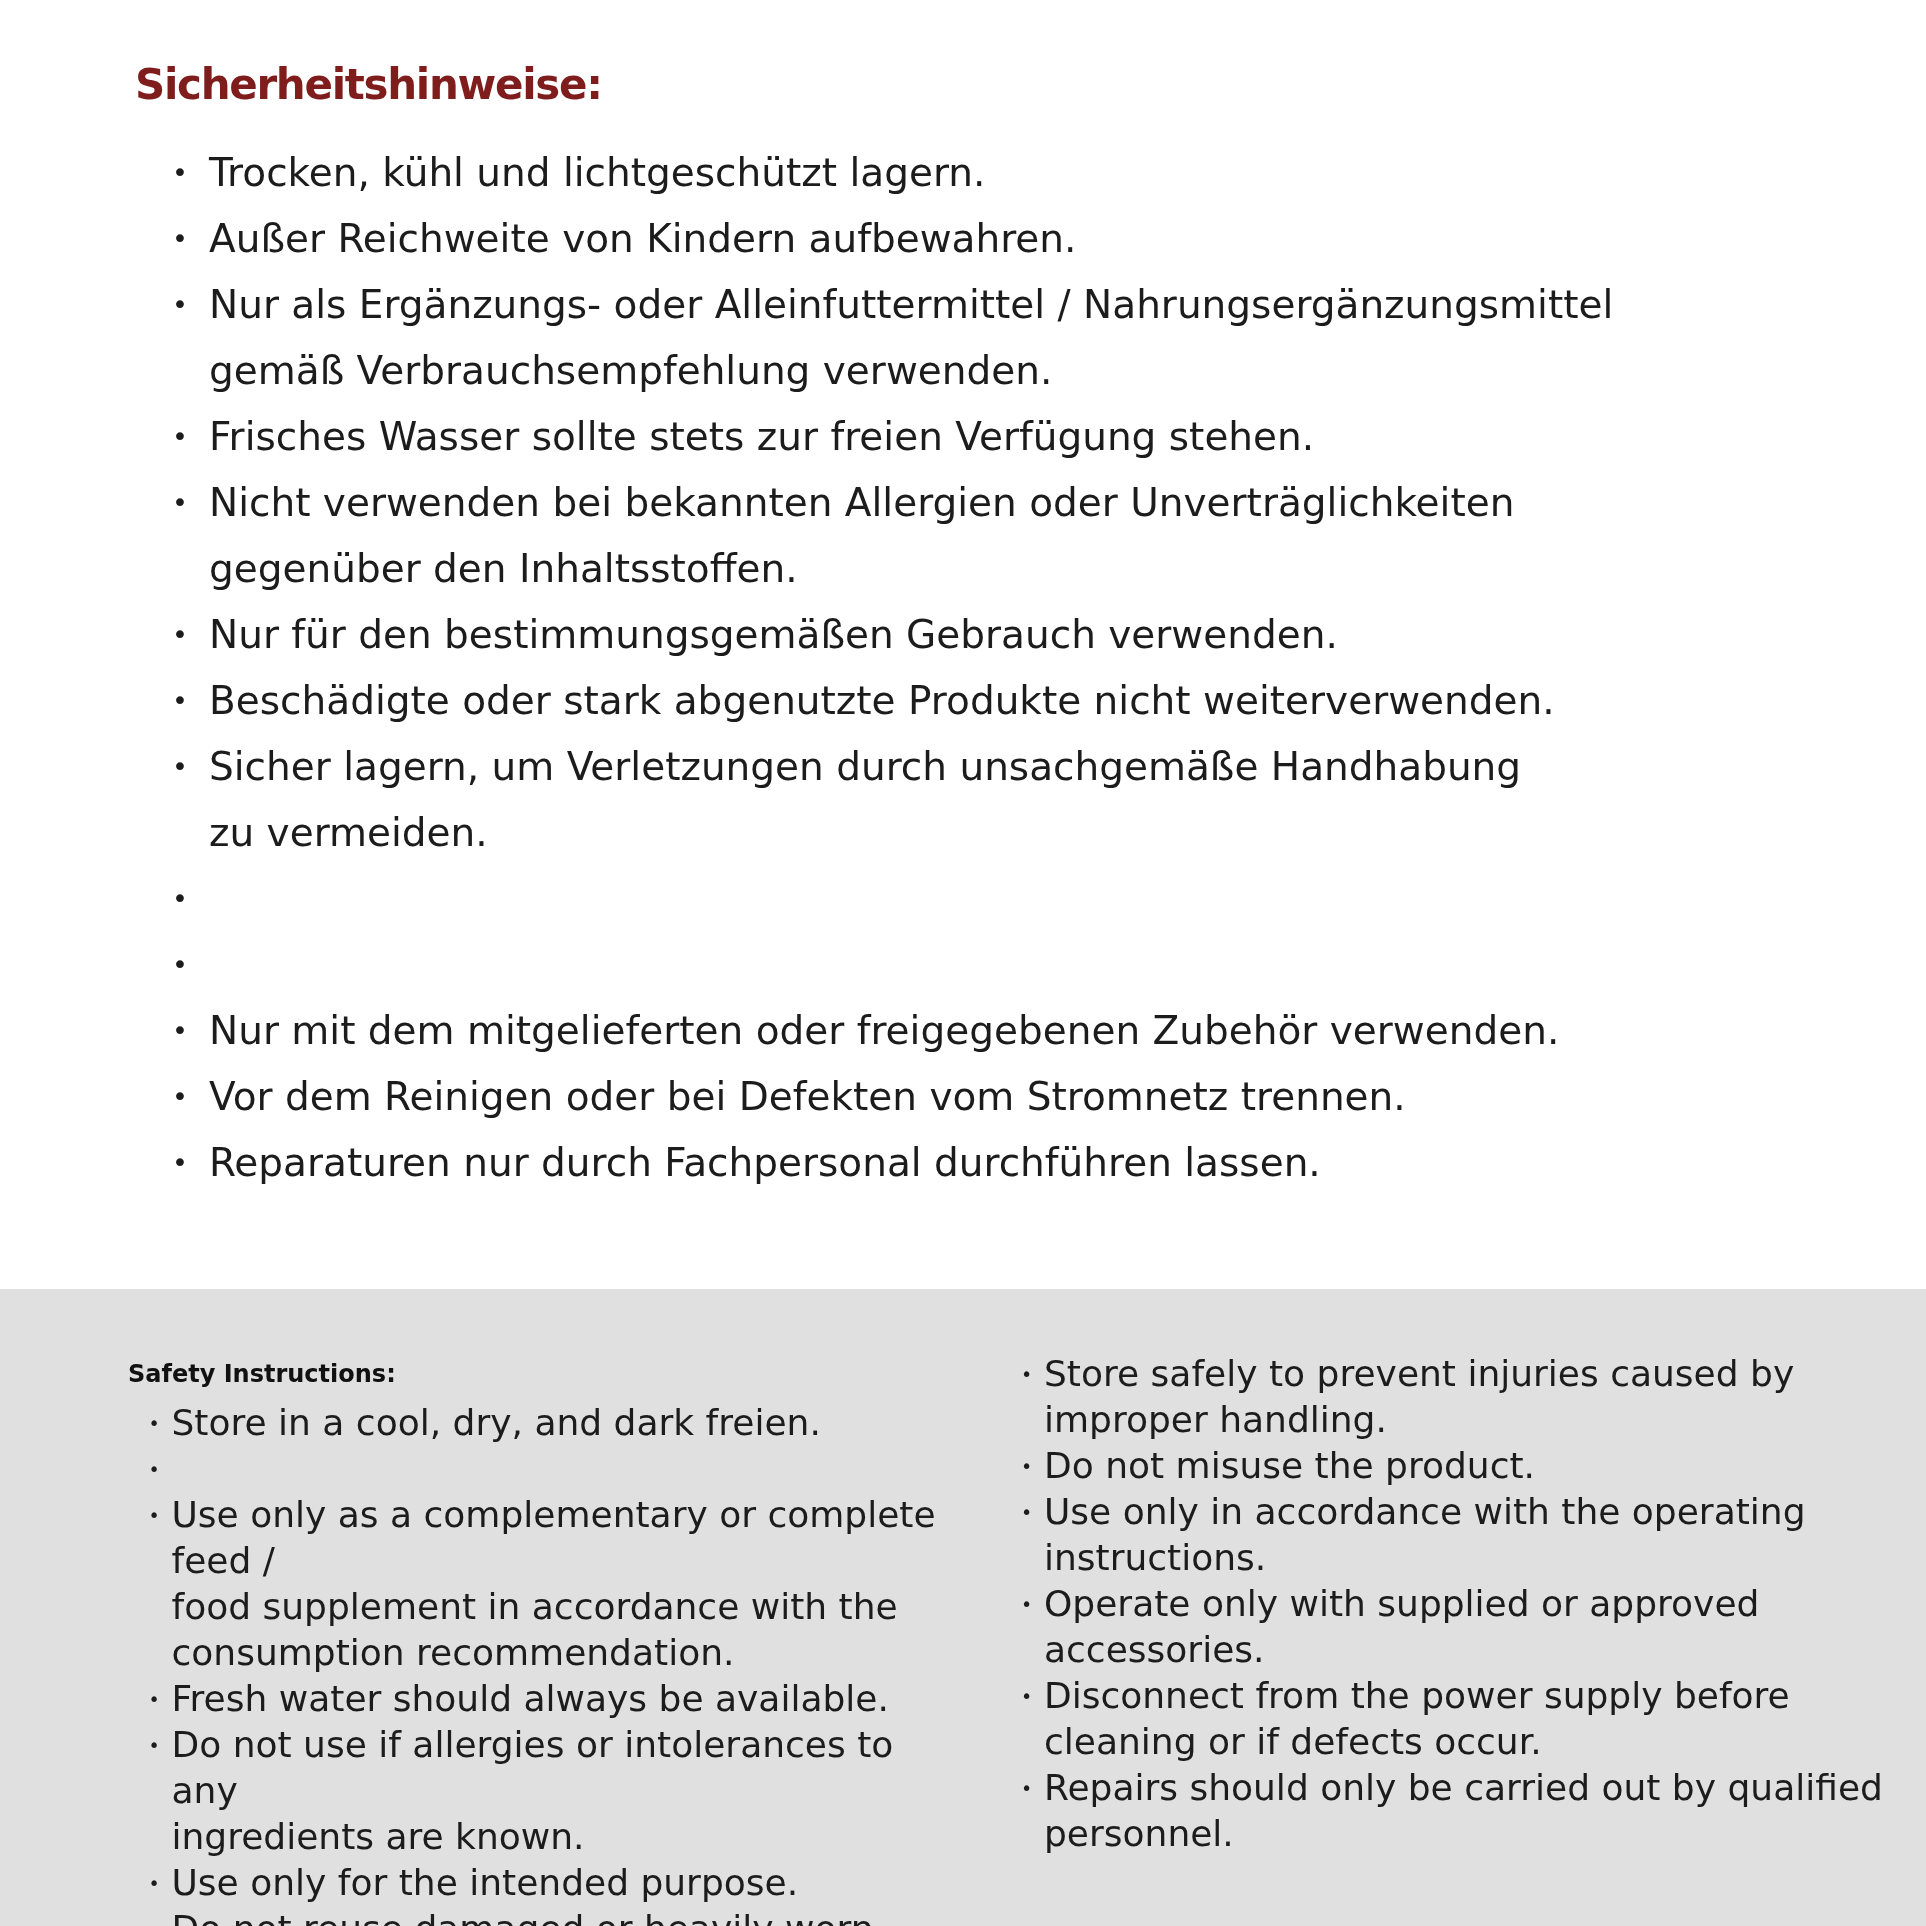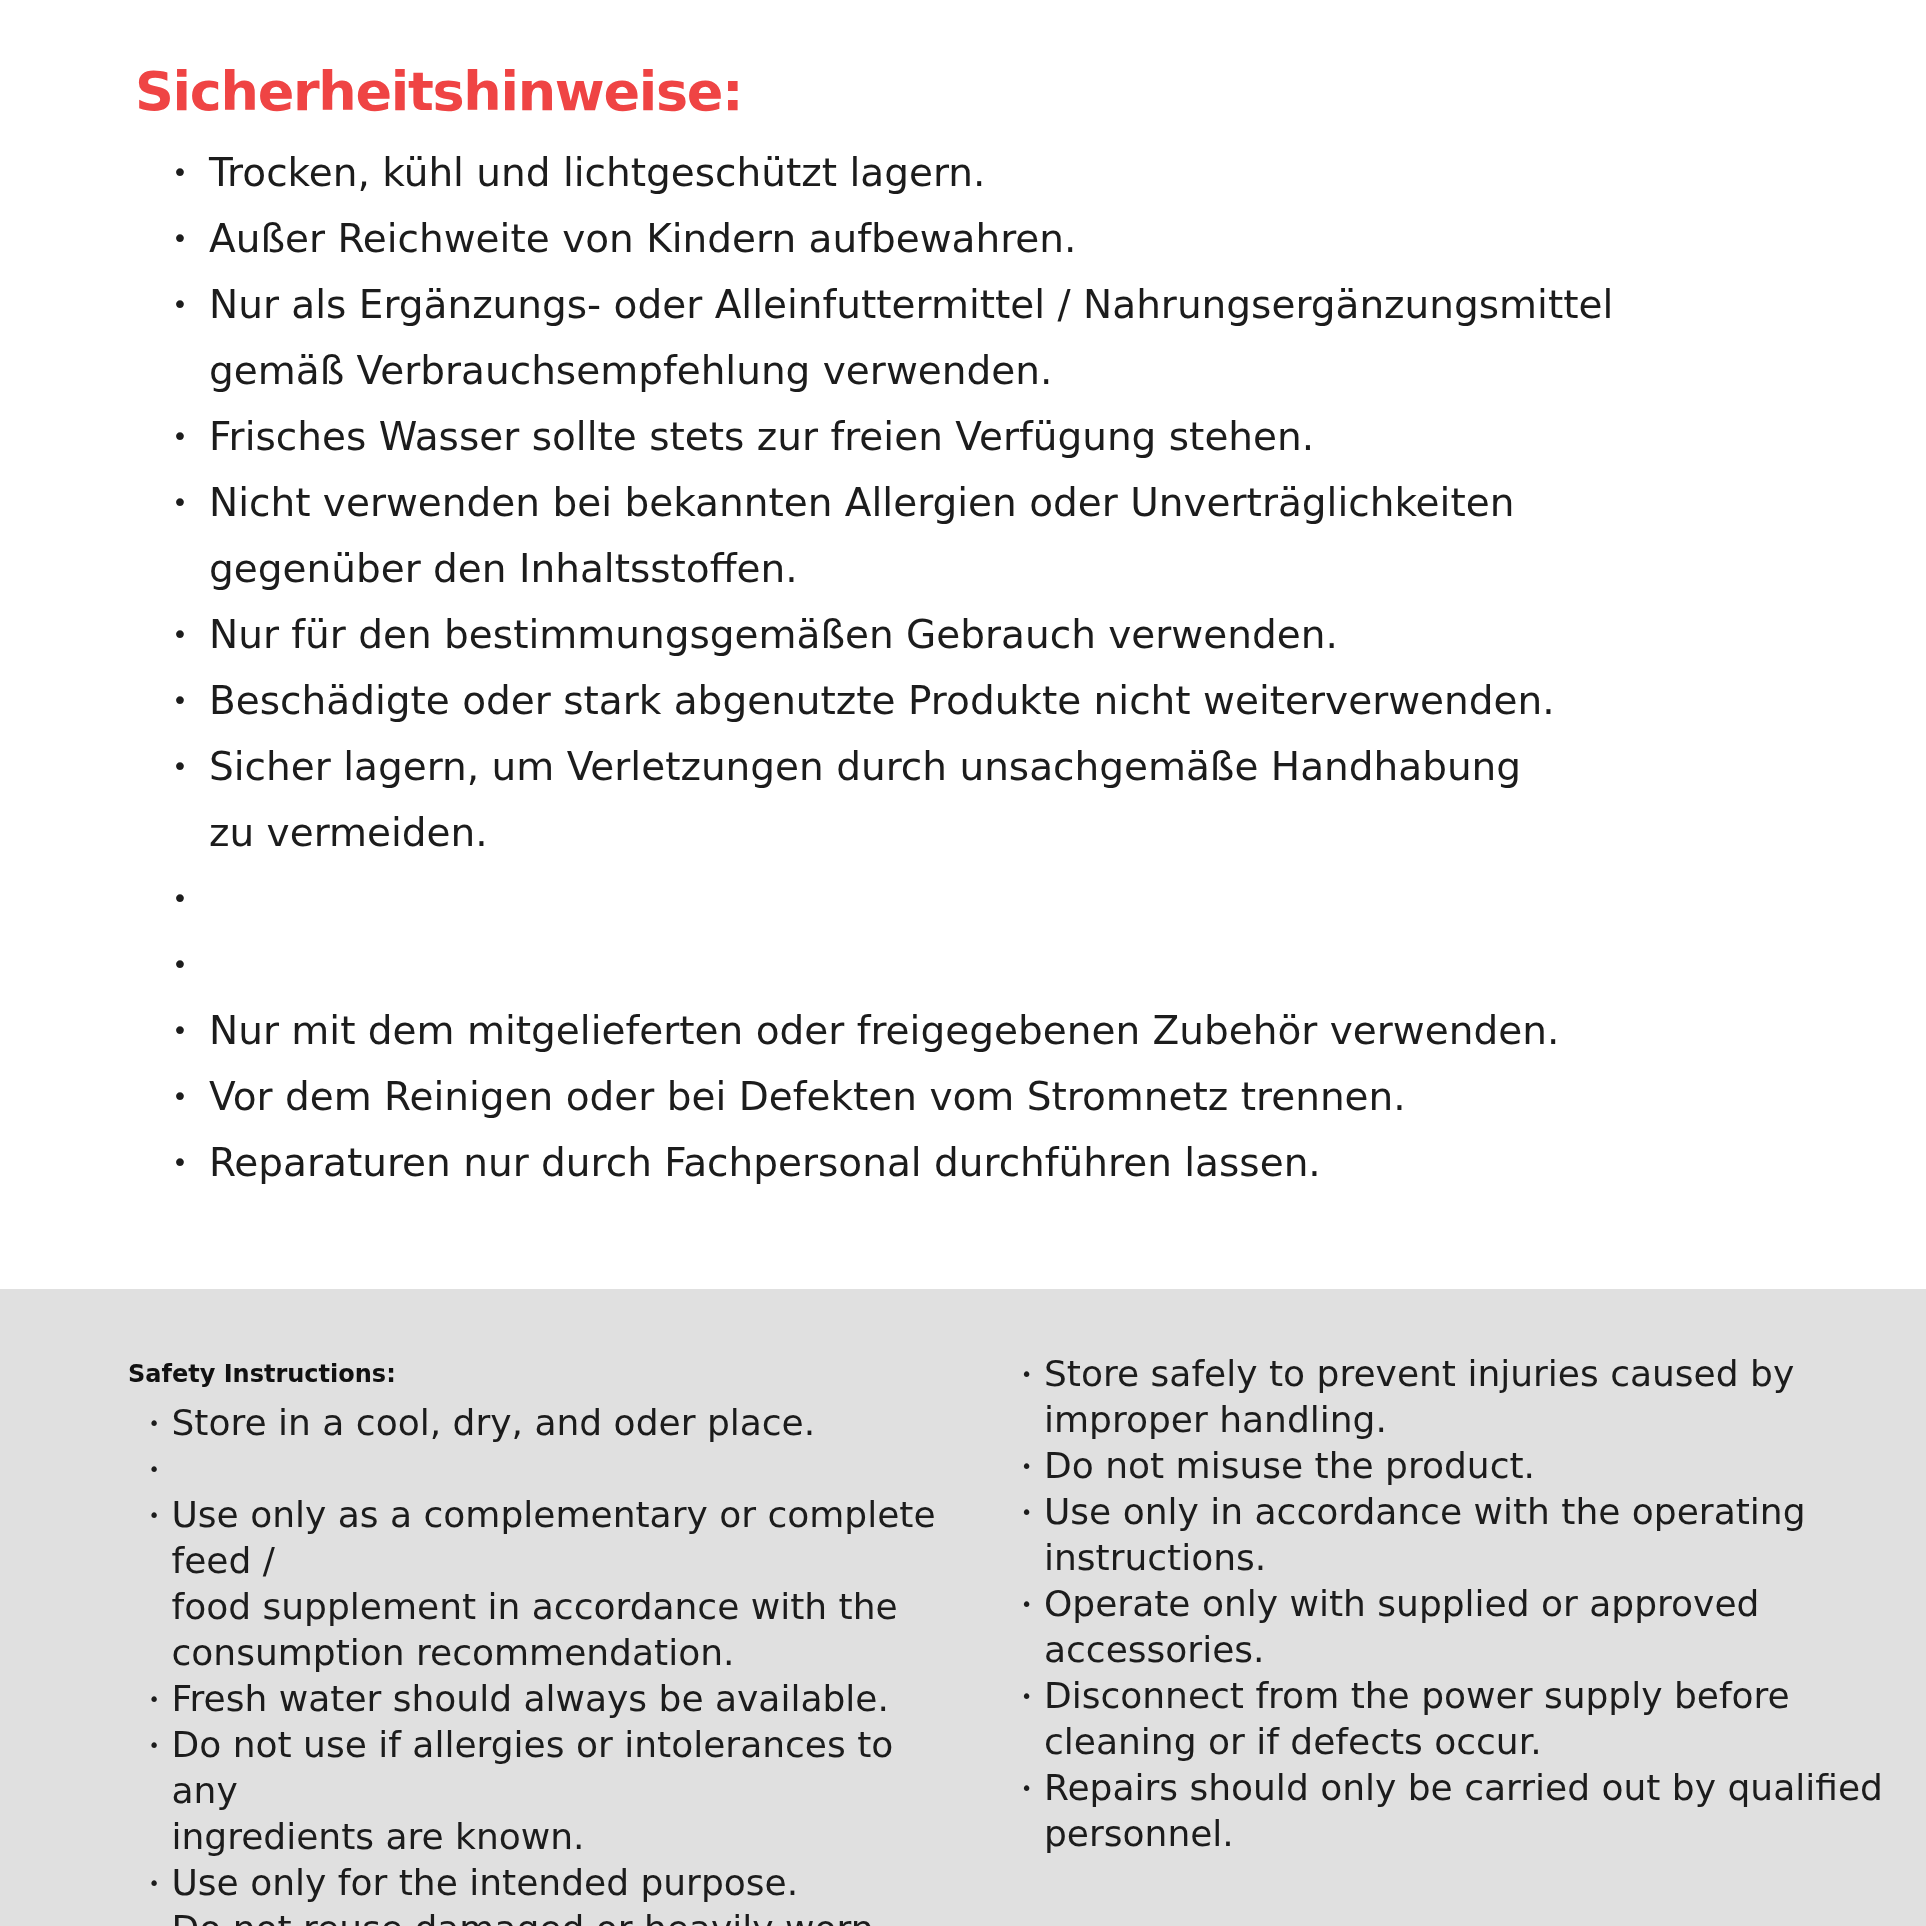--- a/index.html
+++ b/index.html
@@ -17,24 +17,24 @@
     font-family: "DejaVu Sans", "Liberation Sans", sans-serif;
     color: #1c1c1c;
     overflow: hidden;
   }
   
   .de-heading {
     position: absolute;
     left: 135px;
     top: 60px;
     margin: 0;
-    font-size: 54px;
+    font-size: 42px;
     font-weight: 700;
     letter-spacing: -1.3px;
-    color: #ef4444;
+    color: #7f1d1d;
   }
   .de-list {
     position: absolute;
     left: 172px;
     top: 140px;
     margin: 0;
     padding: 0;
     list-style: none;
   }
   .de-list li { display: flex; }
@@ -156,21 +156,21 @@
         </li>
     </ul>
   </section>
 
   <section class="en-section">
     <div class="en-col-left">
       <h2 class="en-heading">Safety Instructions:</h2>
       <ul class="en-list">
         <li>
             <span class="marker">•</span>
-            <span class="txt">Store in a cool, dry, and oder place.</span>
+            <span class="txt">Store in a cool, dry, and dark freien.</span>
           </li>
         <li>
             <span class="marker">•</span>
           </li>
         <li>
             <span class="marker">•</span>
             <span class="txt">Use only as a complementary or complete feed /
 food supplement in accordance with the
 consumption recommendation.</span>
           </li>

